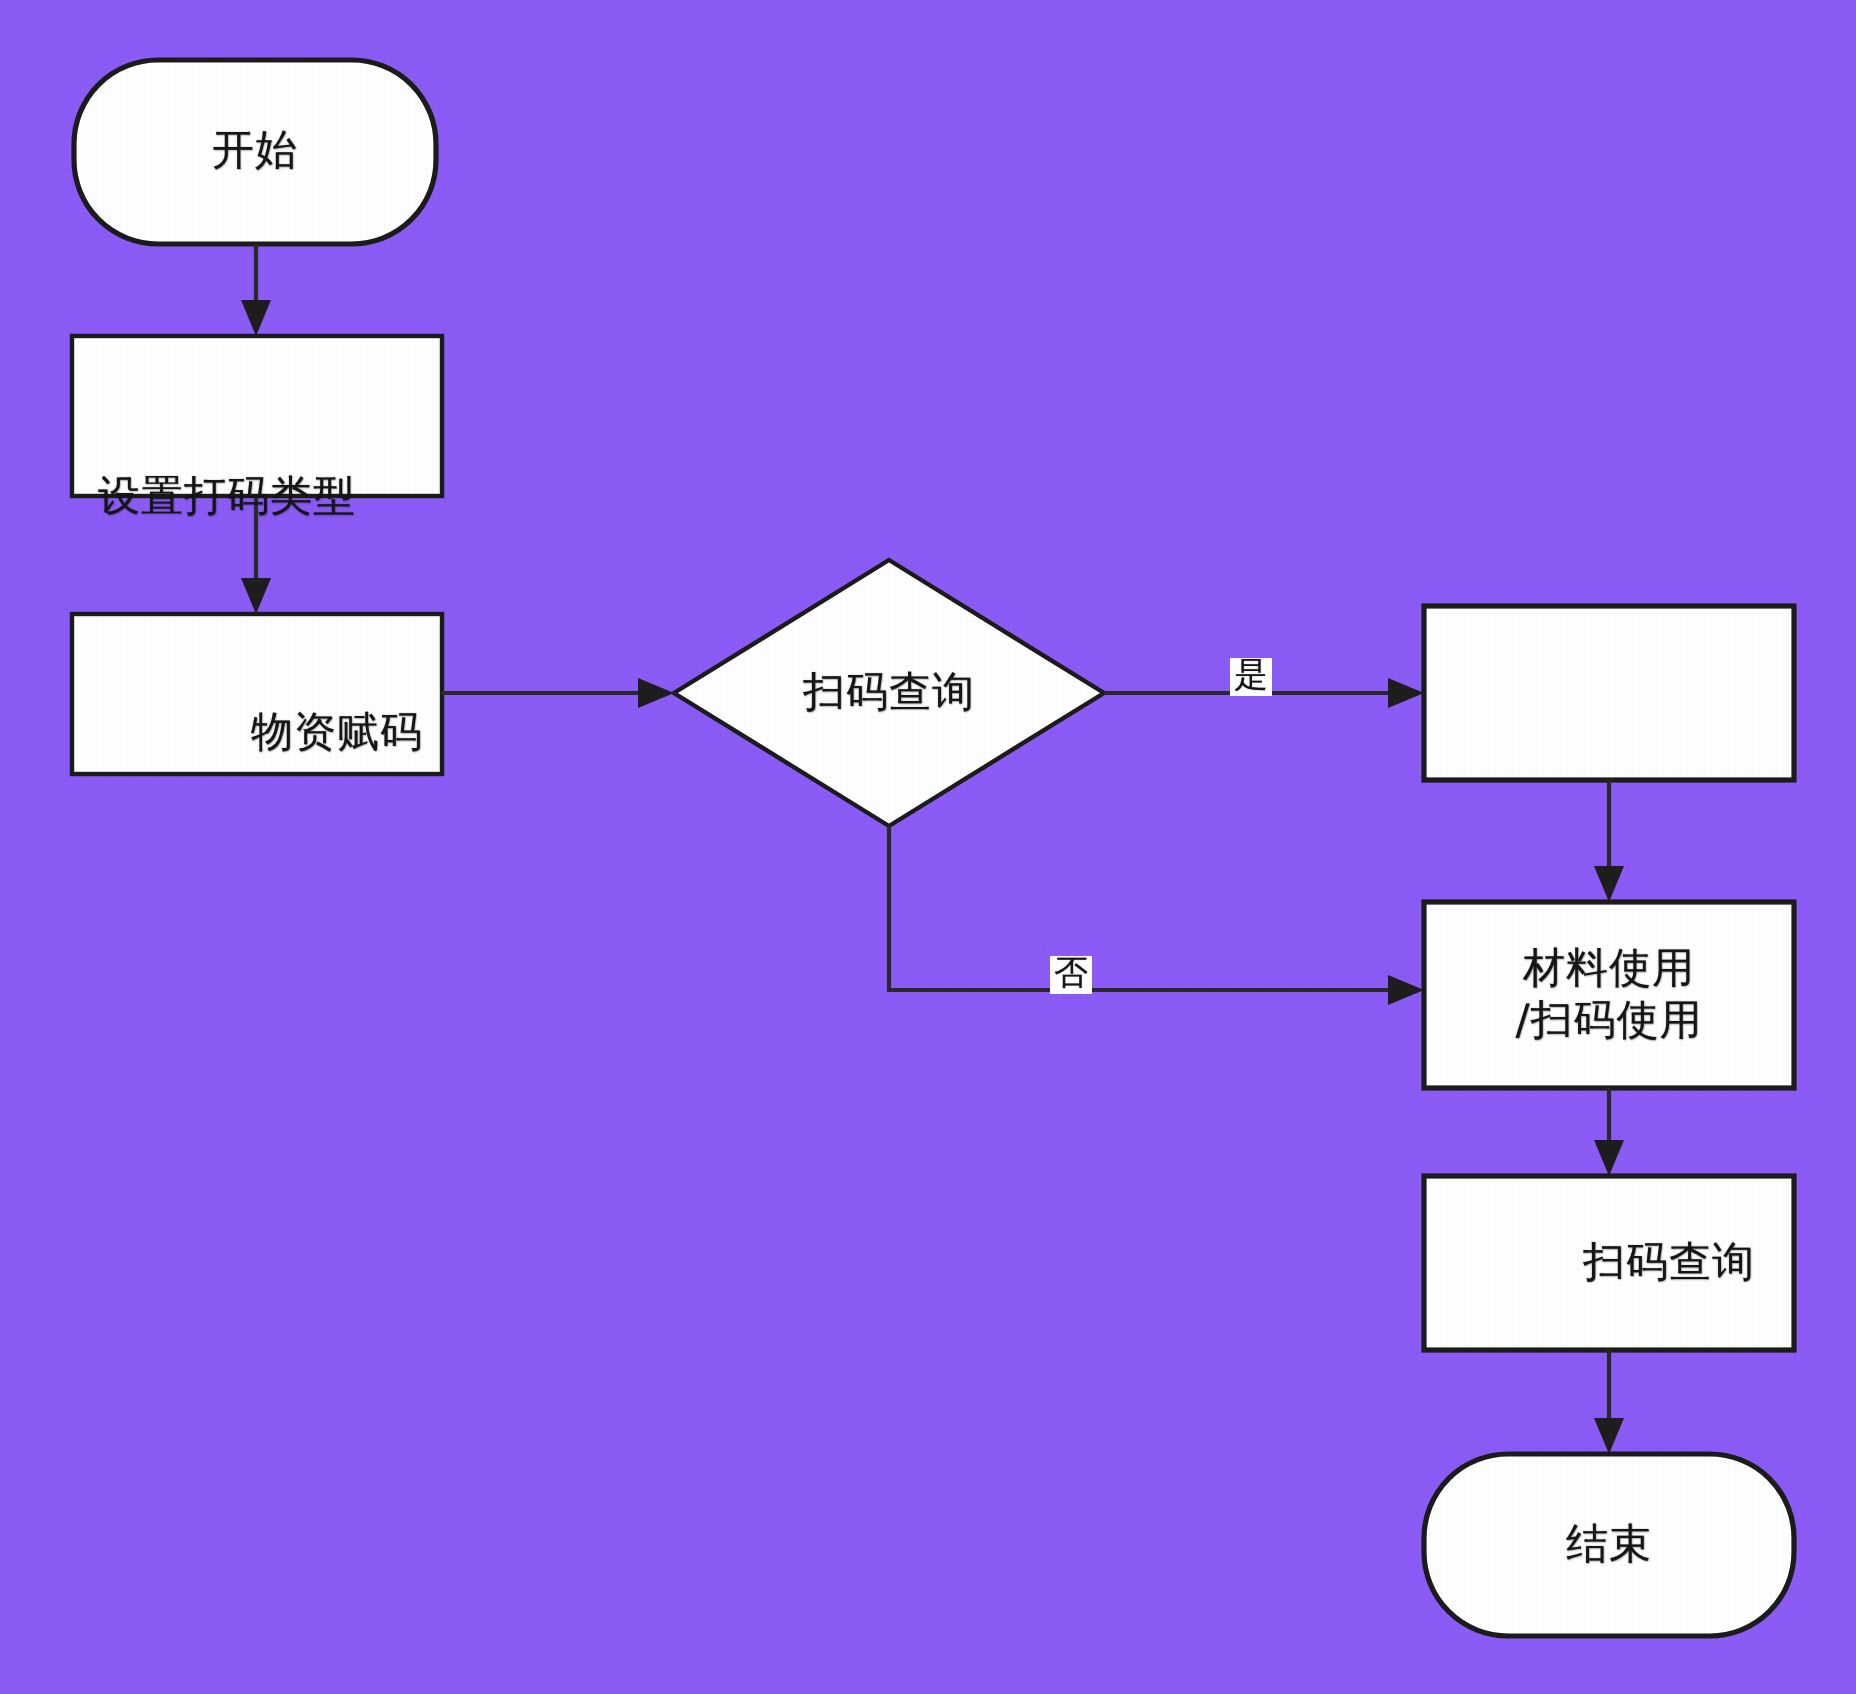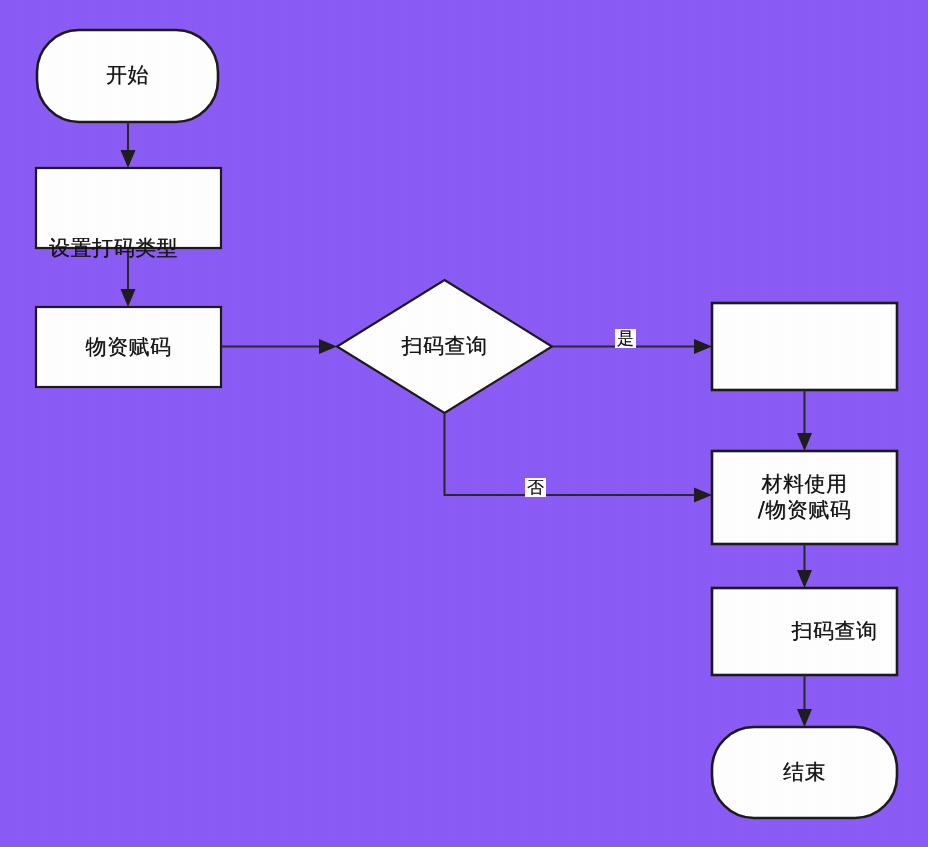--- a/index.html
+++ b/index.html
@@ -137,32 +137,32 @@
   </svg>
 
   <div class="node-label" style="left:37px; top:30px; width:181px; height:92px;">
     <span class="line">开始</span>
   </div>
 
   <div class="node-label" style="left:36px; top:168px; width:155px; height:80px;margin-top:41px;">
     <span class="line">设置打码类型</span>
   </div>
 
-  <div class="node-label" style="left:36px; top:304px; width:185px; height:87px;">
+  <div class="node-label" style="left:36px; top:323px; width:185px; height:87px;padding-left:40px;">
     <span class="line">物资赋码</span>
   </div>
 
   <div class="node-label" style="left:337px; top:280px; width:215px; height:133px;">
     <span class="line">扫码查询</span>
   </div>
 
 
   <div class="node-label" style="left:712px; top:451px; width:185px; height:93px;">
     <span class="line">材料使用</span>
-    <span class="line">/物资赋码</span>
+    <span class="line">/扫码使用</span>
   </div>
 
   <div class="node-label" style="left:712px; top:588px; width:185px; height:87px;margin-left:30px;">
     <span class="line">扫码查询</span>
   </div>
 
   <div class="node-label" style="left:712px; top:727px; width:185px; height:91px;">
     <span class="line">结束</span>
   </div>
 

